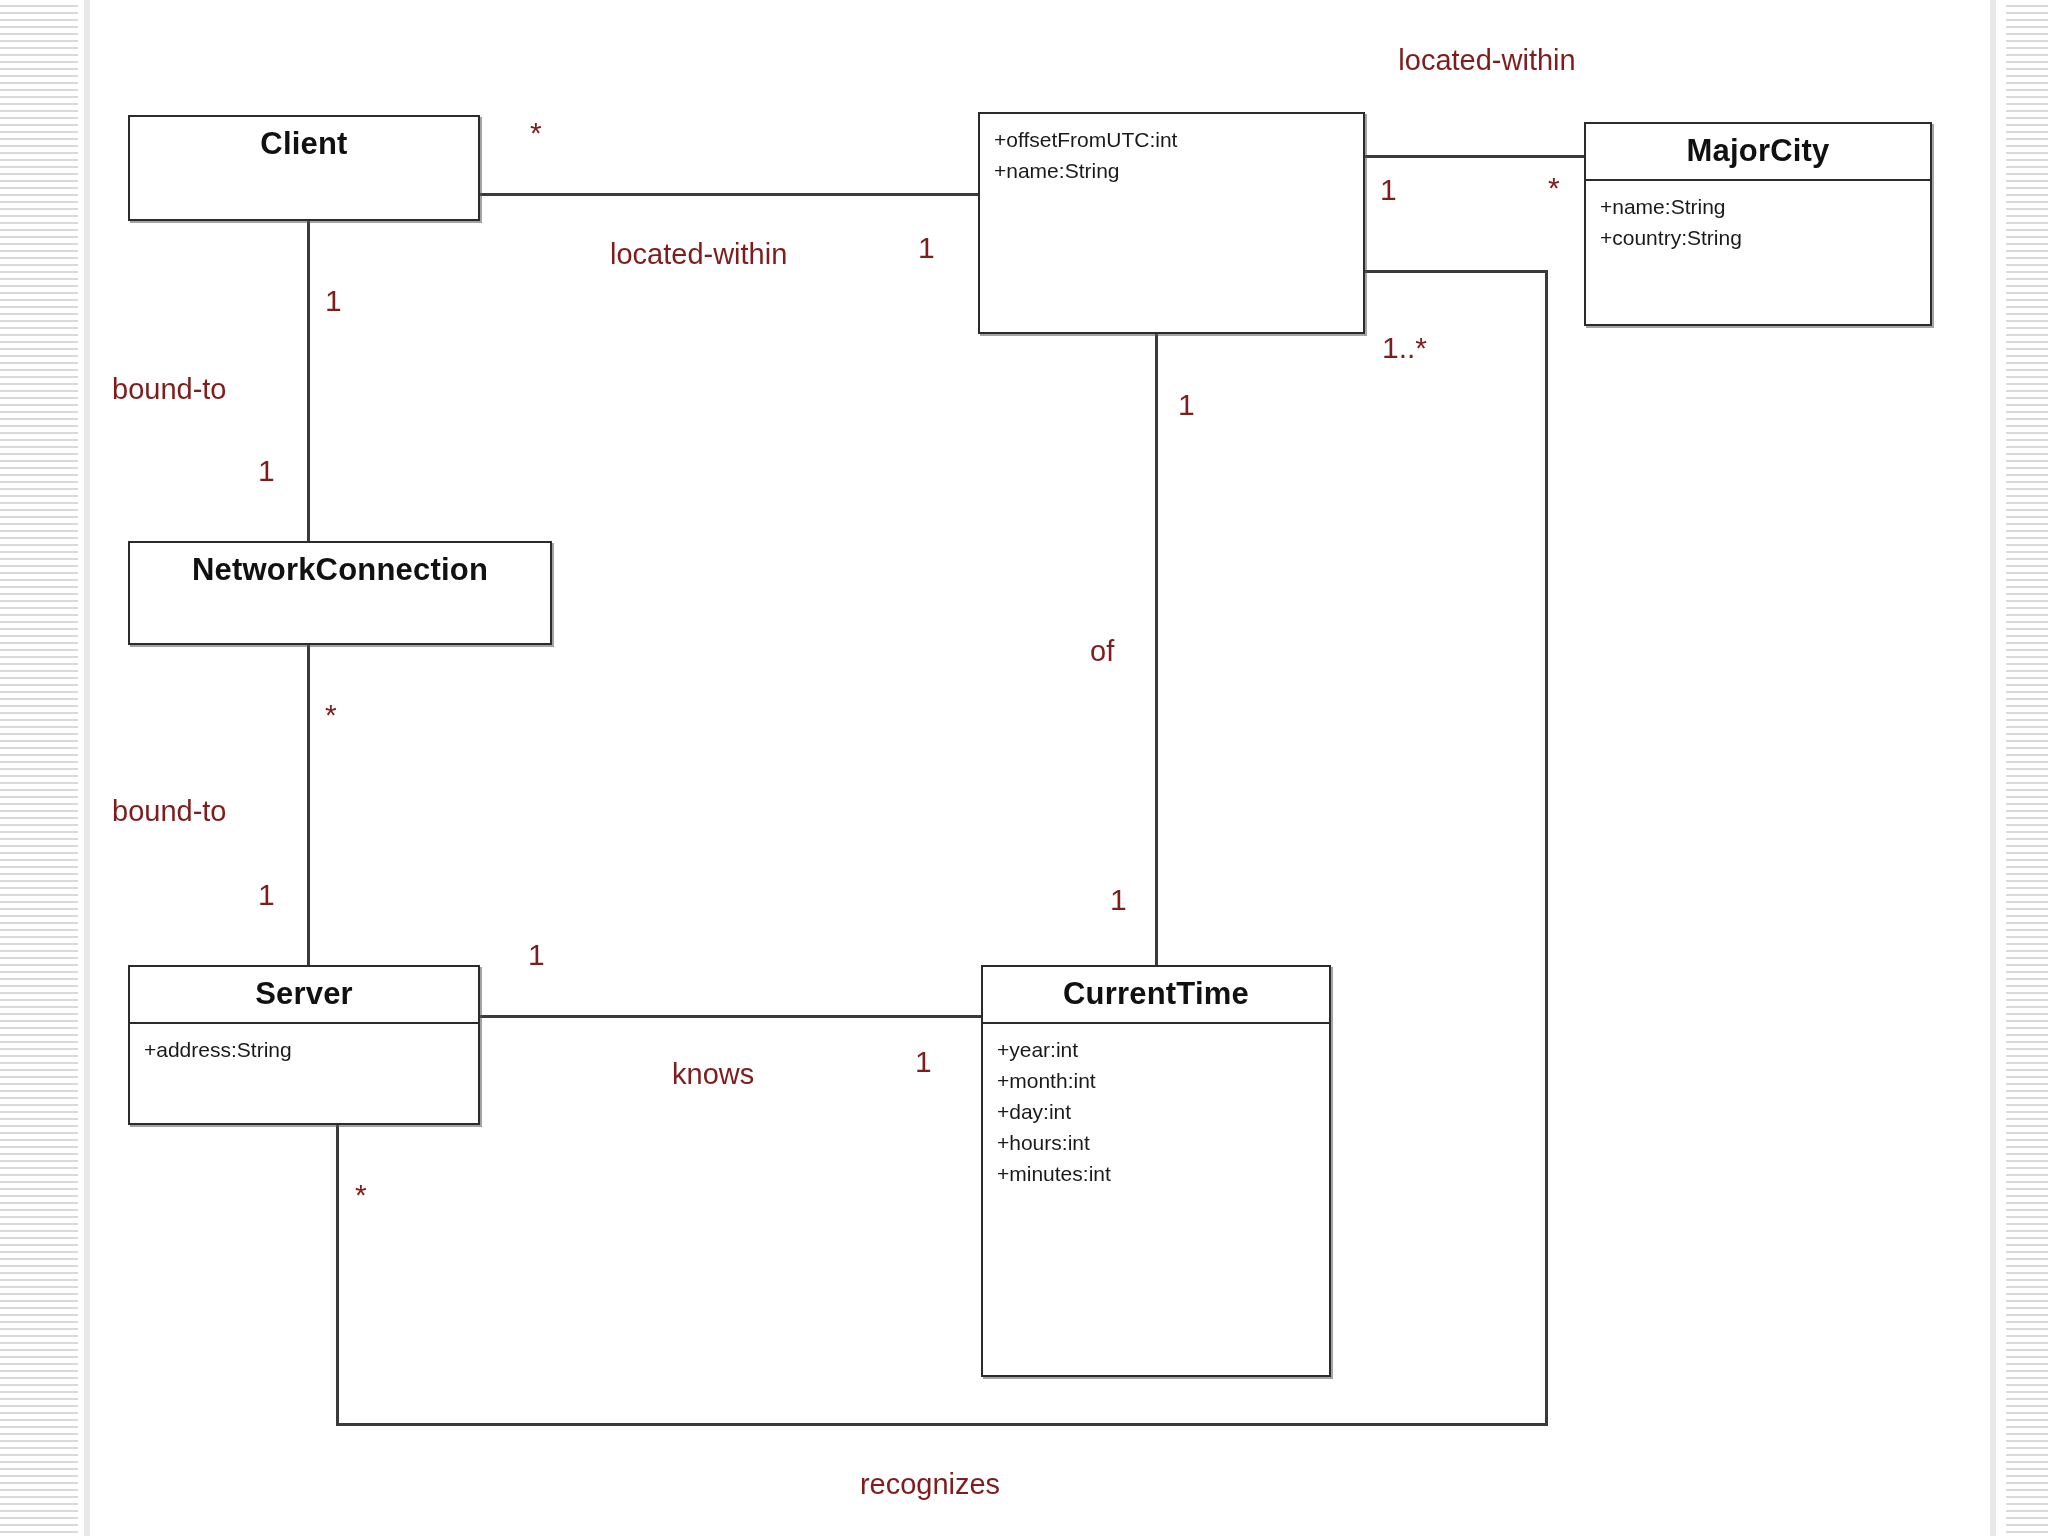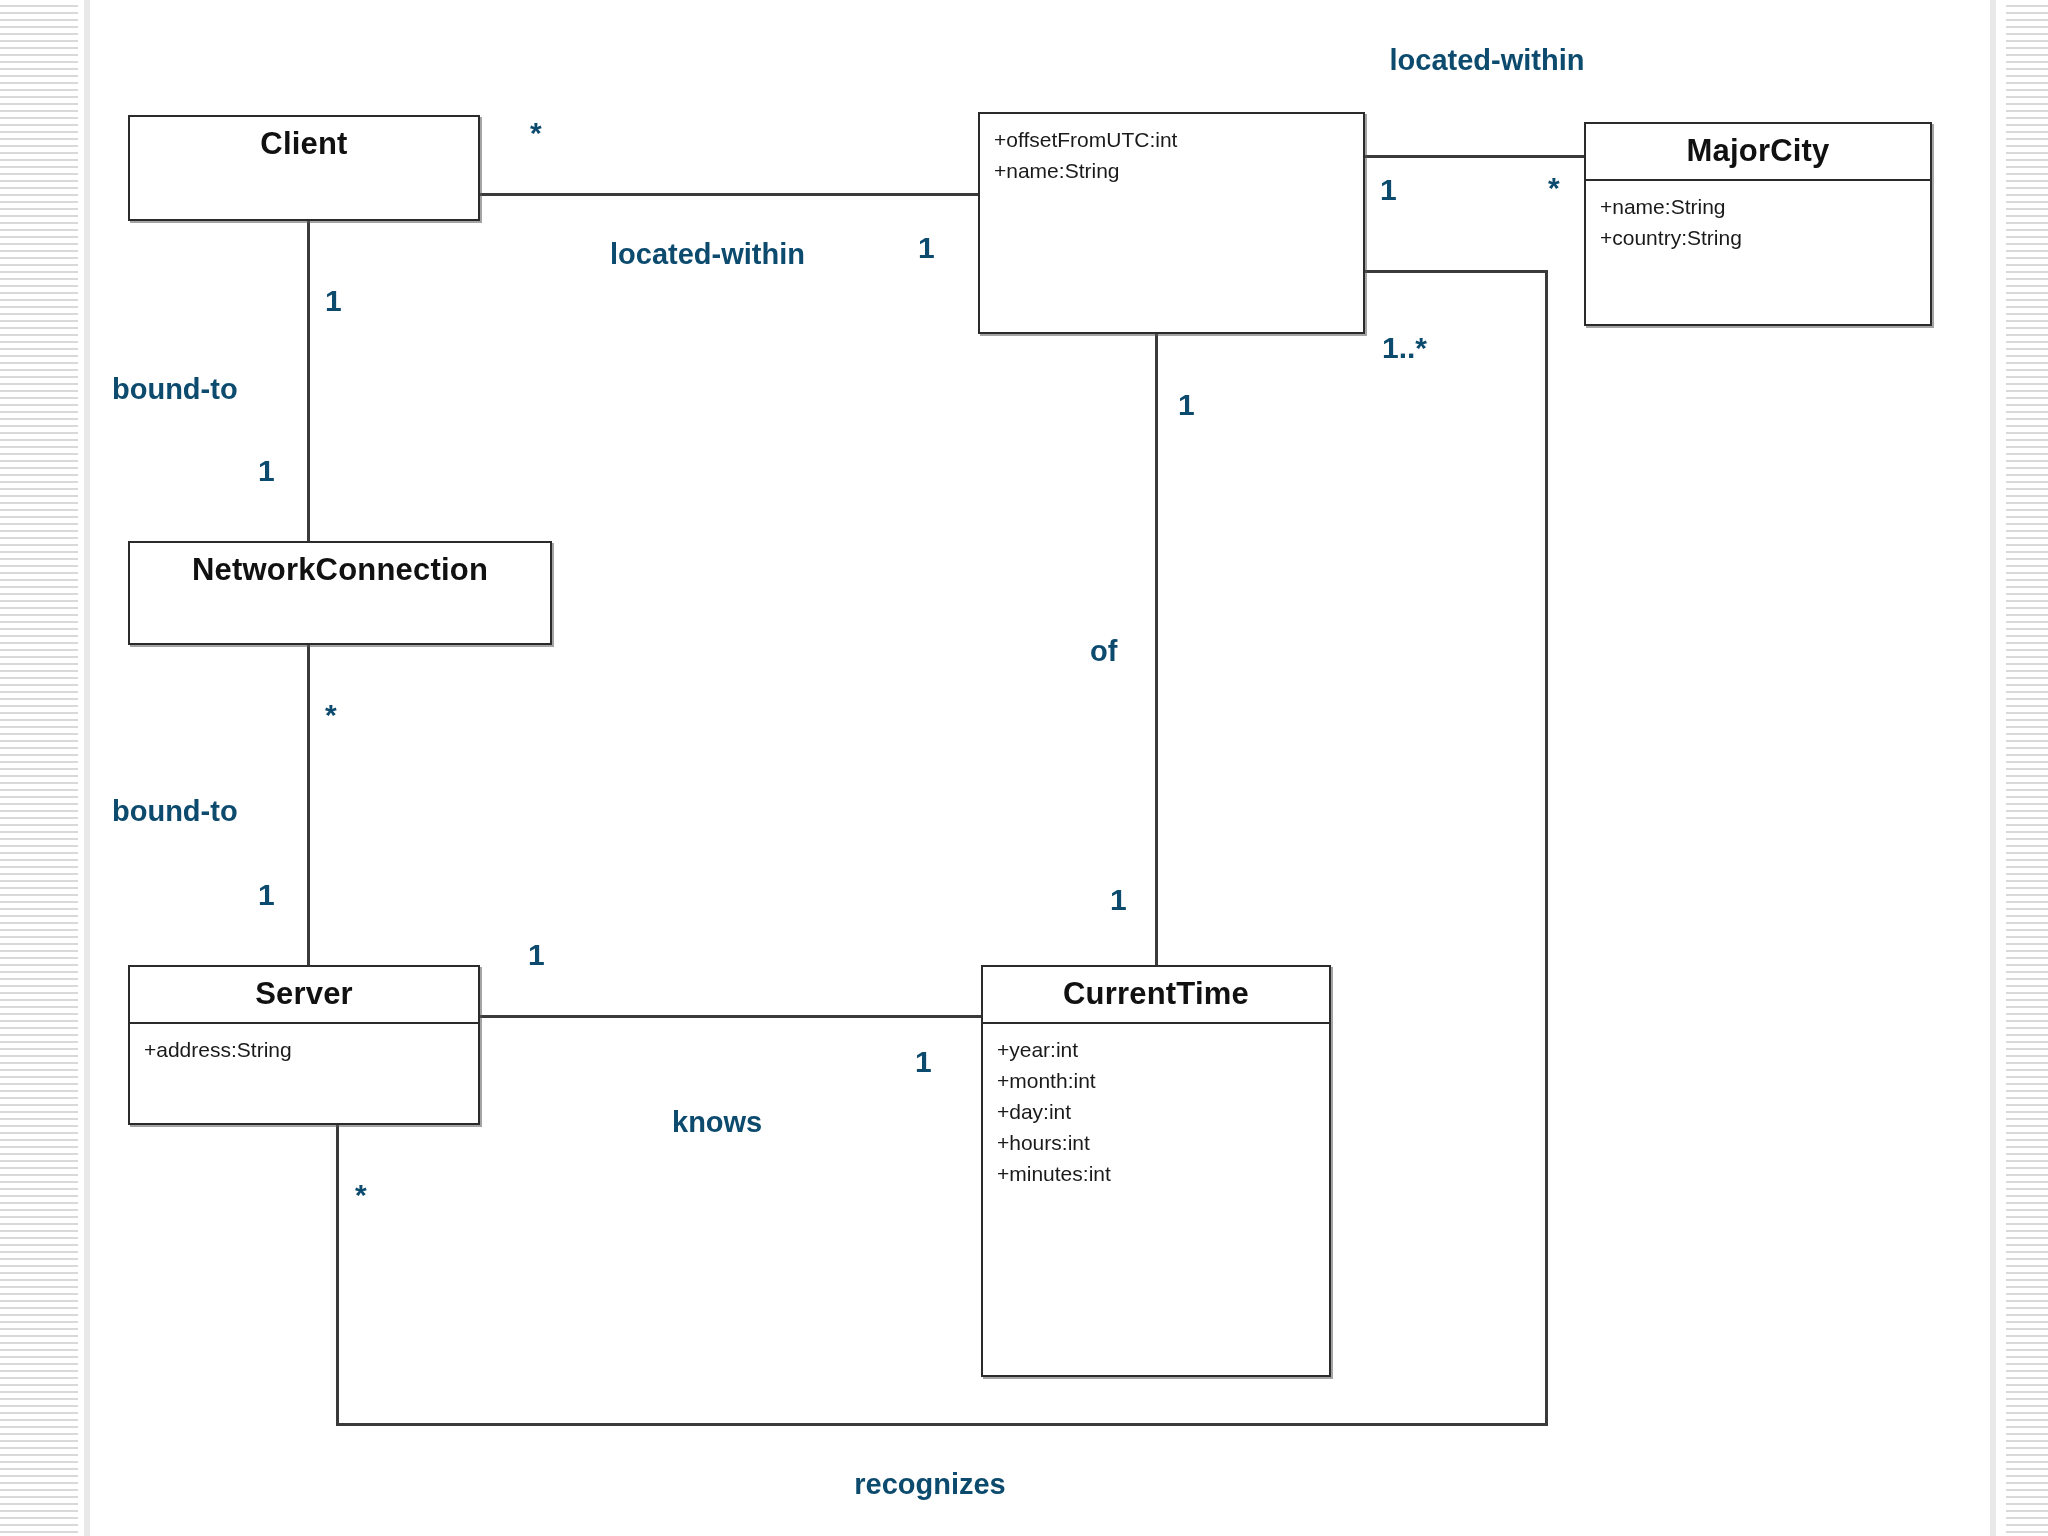--- a/index.html
+++ b/index.html
@@ -75,24 +75,23 @@
     position: absolute;
     background: #3a3a3a;
   }
   .edge.h { height: 3px; }
   .edge.v { width: 3px; }
 
   
   .lbl {
     position: absolute;
     font-size: 29px;
-    color: #0c4a6e;
+    color: #7f1d1d;
     white-space: nowrap;
     line-height: 1;
-    font-weight: bold;
   }
   .lbl.mult {
     font-size: 30px;
   }
   .lbl.star {
     font-size: 30px;
   }
   .lbl.center {
     transform: translateX(-50%);
   }
@@ -182,21 +181,21 @@
   <div class="lbl mult" style="left:325px; top:286px;">1</div>
 
   <div class="lbl mult" style="left:258px; top:456px;">1</div>
 
   <div class="lbl" style="left:112px; top:797px;">bound-to</div>
 
   <div class="lbl star" style="left:325px; top:700px;">*</div>
 
   <div class="lbl mult" style="left:258px; top:880px;">1</div>
 
-  <div class="lbl" style="left:672px; top:1060px;margin-top:48px;">knows</div>
+  <div class="lbl" style="left:672px; top:1060px;">knows</div>
 
   <div class="lbl mult" style="left:528px; top:940px;">1</div>
 
   <div class="lbl mult" style="left:915px; top:1047px;">1</div>
 
   <div class="lbl" style="left:1090px; top:637px;">of</div>
 
   <div class="lbl mult" style="left:1178px; top:390px;">1</div>
 
   <div class="lbl mult" style="left:1110px; top:885px;">1</div>

